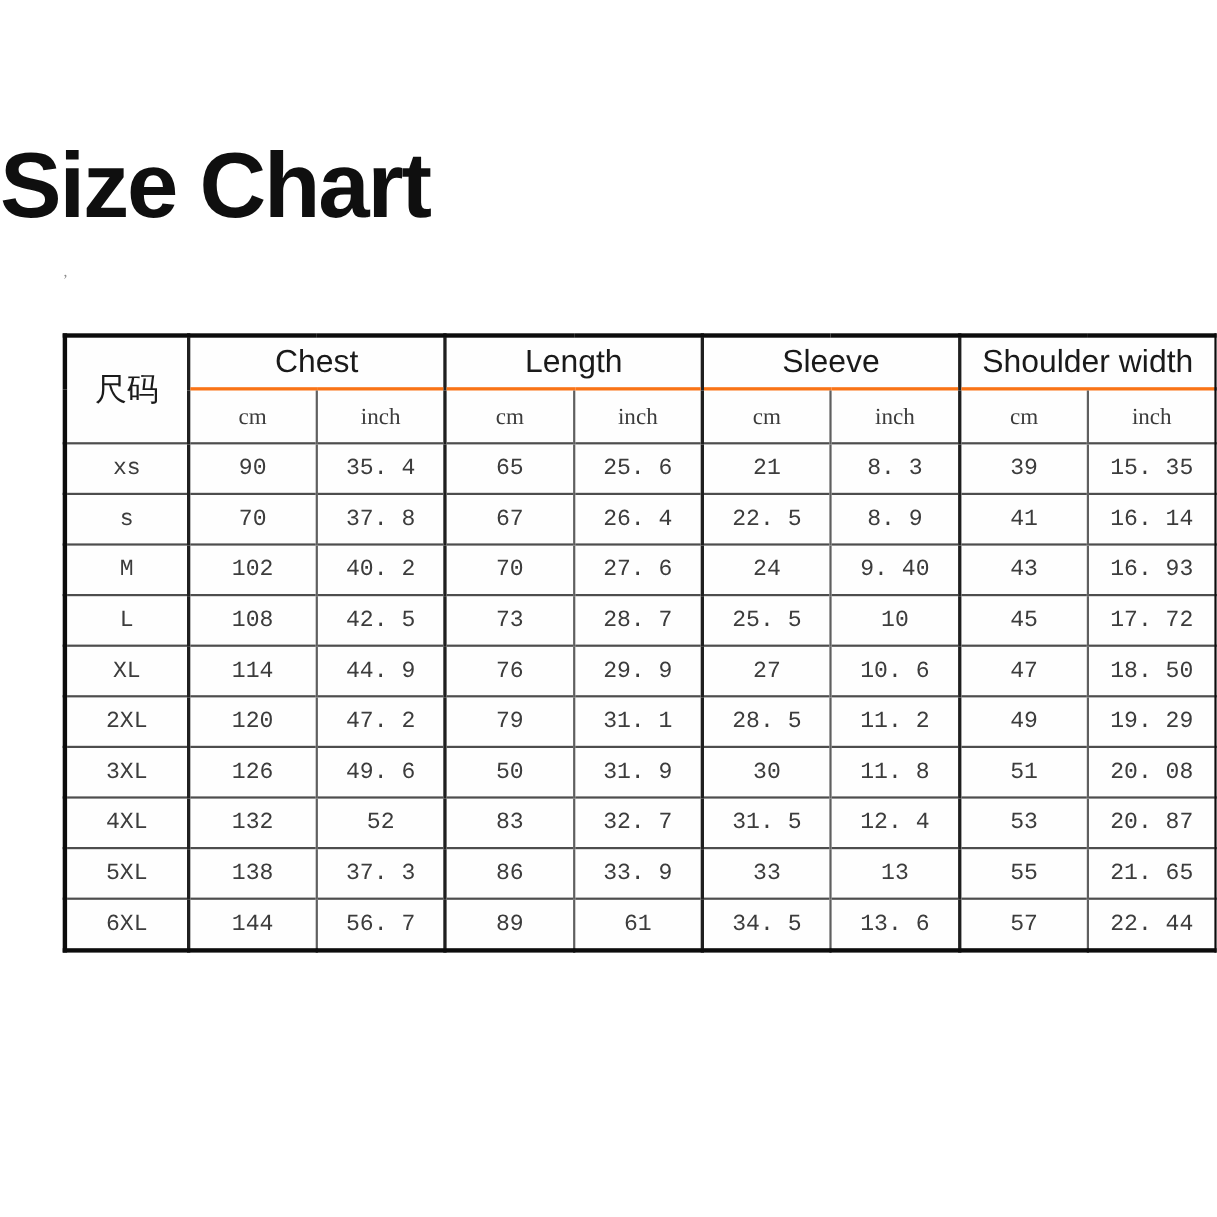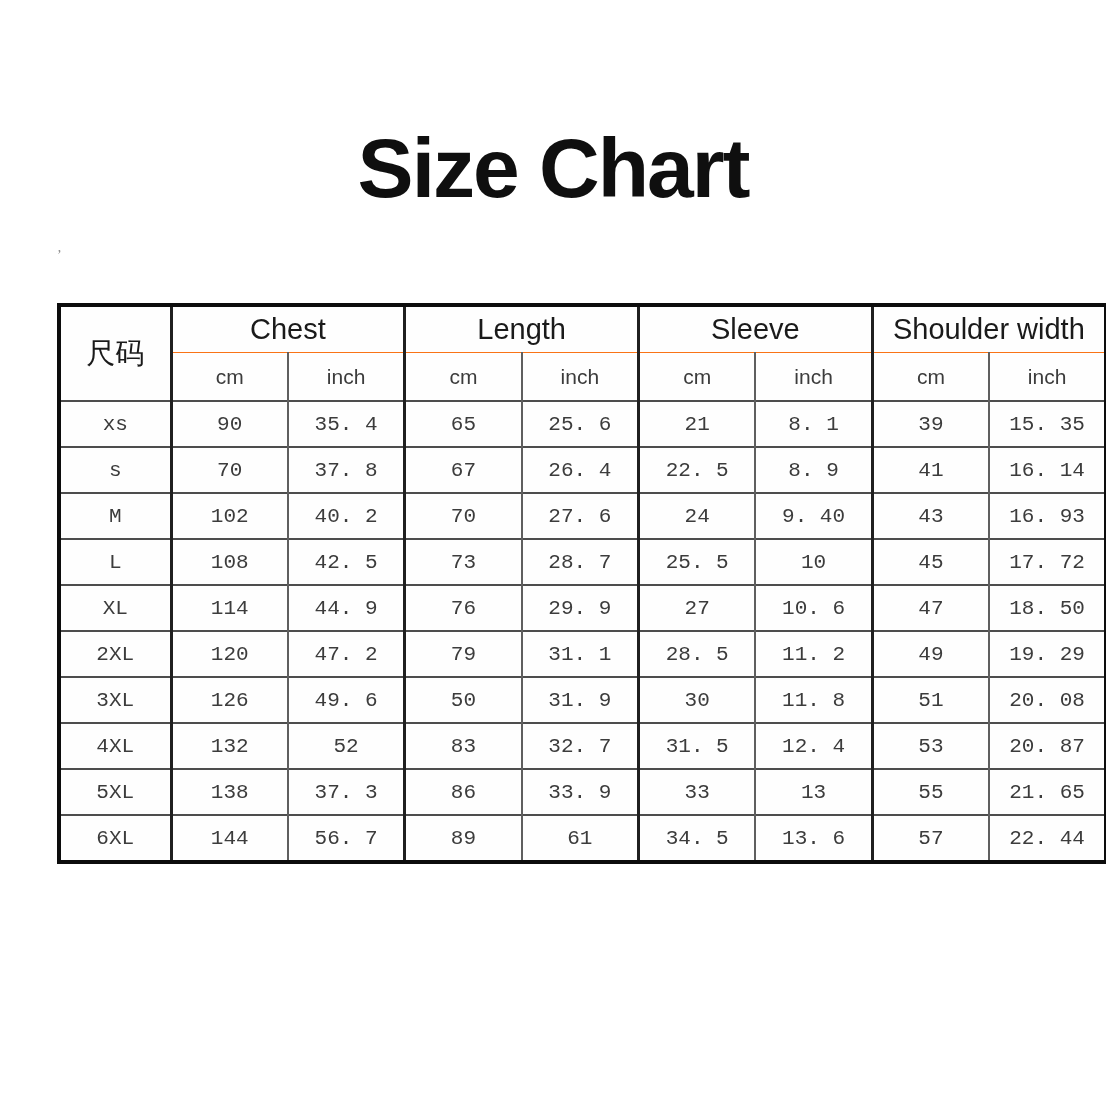--- a/index.html
+++ b/index.html
@@ -10,21 +10,20 @@
   body {
     width: 1106px;
     height: 1106px;
     position: relative;
     overflow: hidden;
     font-family: "Liberation Sans", sans-serif;
   }
   .page-title {
     margin: 0;
     padding-top: 126px;
-    text-align: center;
     font-family: "Liberation Sans", sans-serif;
     font-weight: bold;
     font-size: 84px;
     letter-spacing: -2px;
     color: #0f0f0f;
     line-height: 1.0;
   }
   .stray-mark {
     position: absolute;
     left: 57px;
@@ -66,22 +65,22 @@
   .size-table th.size-head {
     border-left: none;
     border-top: none;
     font-family: "Liberation Serif", serif;
     font-size: 28px;
     color: #222222;
     font-weight: normal;
   }
   .size-table tr.unit-row th {
     height: 47px;
-    border-top: 1px solid #f97316;
-    font-family: Liberation Sans, sans-serif;
+    border-top: 3px solid #f97316;
+    font-family: Liberation Serif, serif;
     font-size: 21px;
     color: #3c3c3c;
   }
   .size-table tbody th, .size-table tbody td {
     height: 44px;
     font-family: "Liberation Mono", monospace;
     font-size: 21px;
     color: #3c3c3c;
   }
   .size-table tbody th.row-size {
@@ -128,21 +127,21 @@
     </tr>
   </thead>
   <tbody>
       <tr>
         <th class="row-size">xs</th>
         <td class="group-start">90</td>
         <td>35. 4</td>
         <td class="group-start">65</td>
         <td>25. 6</td>
         <td class="group-start">21</td>
-        <td>8. 1</td>
+        <td>8. 3</td>
         <td class="group-start">39</td>
         <td>15. 35</td>
       </tr>
       <tr>
         <th class="row-size">s</th>
         <td class="group-start">70</td>
         <td>37. 8</td>
         <td class="group-start">67</td>
         <td>26. 4</td>
         <td class="group-start">22. 5</td>

